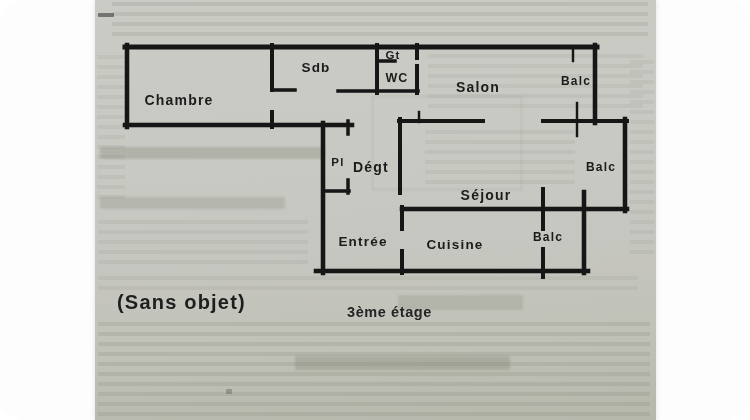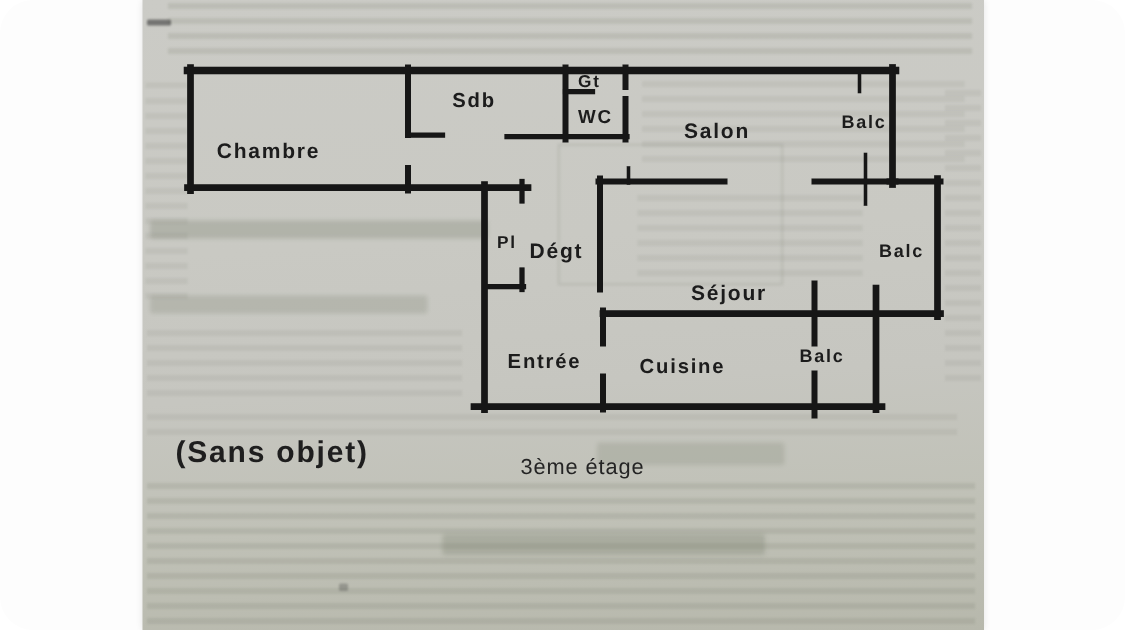--- a/index.html
+++ b/index.html
@@ -19,21 +19,21 @@
   .ghostbox{position:absolute;pointer-events:none;border:1px solid rgba(115,120,103,.22);filter:blur(1px);}
   .darkdash{position:absolute;pointer-events:none;background:rgba(45,45,45,.55);filter:blur(.6px);border-radius:1px;}
   
   svg.plan{position:absolute;left:0;top:0;width:750px;height:420px;}
   svg.plan line{stroke-linecap:square;}
   svg.plan text{fill:#1b1b1b;font-family:"Liberation Sans",sans-serif;font-weight:bold;
                 text-anchor:middle;dominant-baseline:central;letter-spacing:1.2px;}
   
   .caption-sans{position:absolute;left:117px;top:291px;font-size:20px;font-weight:bold;
                 letter-spacing:1.2px;color:#1e1e1e;filter:blur(.2px);}
-  .caption-floor{position:absolute;left:347px;top:304px;font-size:14.5px;font-weight:normal;
+  .caption-floor{position:absolute;left:347px;top:304px;font-size:14.5px;font-weight:bold;
                  letter-spacing:.6px;color:#242424;filter:blur(.2px);}
 </style>
 </head>
 <body>
 
 <div class="stage">
 
   <div class="paper"></div>
 
   <div class="ghost" style="left:112px;top:2px;width:536px;height:34px;"></div>

